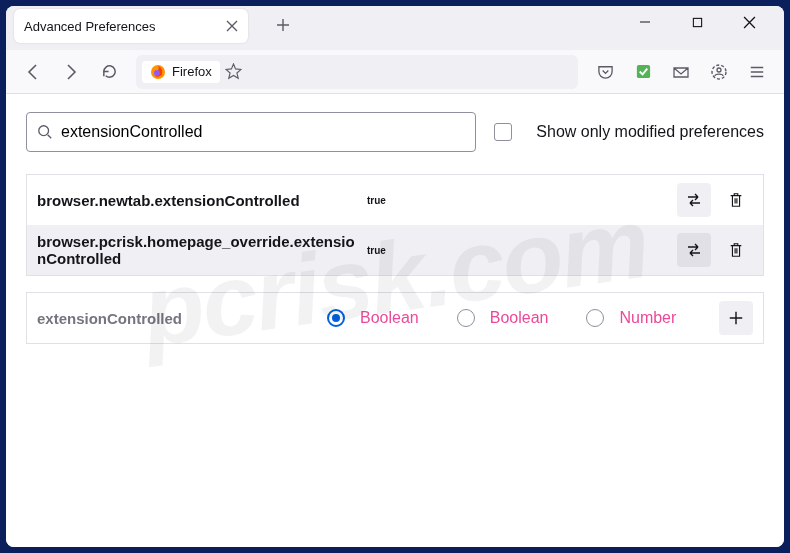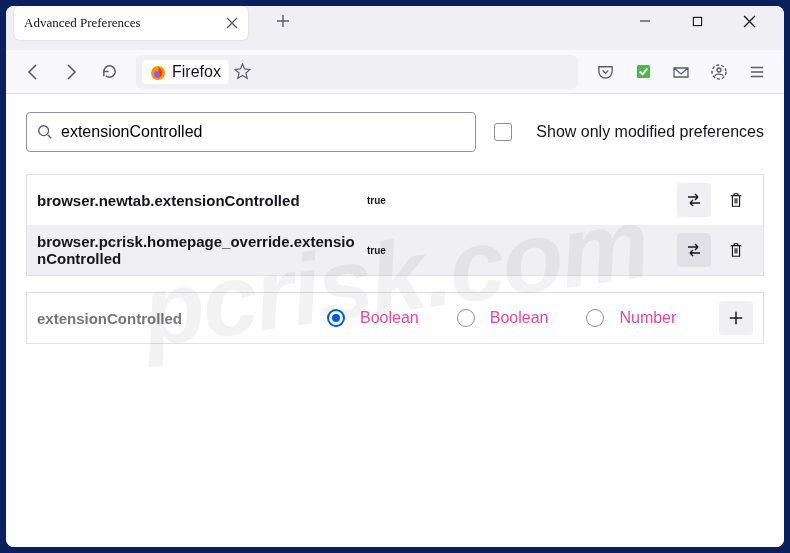--- a/index.html
+++ b/index.html
@@ -17,24 +17,23 @@
   background: #fff;
   border-radius: 8px;
   overflow: hidden;
   display: flex;
   flex-direction: column;
 }
 .tabbar {
   height: 44px;
   background: #f0f0f4;
   display: flex;
-  align-items: flex-start;
+  align-items: center;
   padding: 0 8px;
   gap: 20px;
-  font-family: Liberation Serif, serif;
 }
 .tab {
   background: #fff;
   border-radius: 6px;
   height: 34px;
   width: 234px;
   display: flex;
   align-items: center;
   padding: 0 10px;
   margin-bottom: 4px;
@@ -83,23 +82,23 @@
   display: flex;
   align-items: center;
   padding: 0 6px;
   margin: 0 6px;
 }
 .identity {
   background: #fff;
   border-radius: 4px;
   padding: 3px 8px;
   display: flex;
-  align-items: flex-end;
+  align-items: flex-start;
   gap: 6px;
-  font-size: 16px;
+  font-size: 13px;
   color: #15141a;
 }
 .fire { width: 16px; height: 16px; }
 .urltext {
   border: none;
   background: transparent;
   font-size: 15px;
   padding: 0 10px;
   flex: 1;
   color: #5b5b66;

